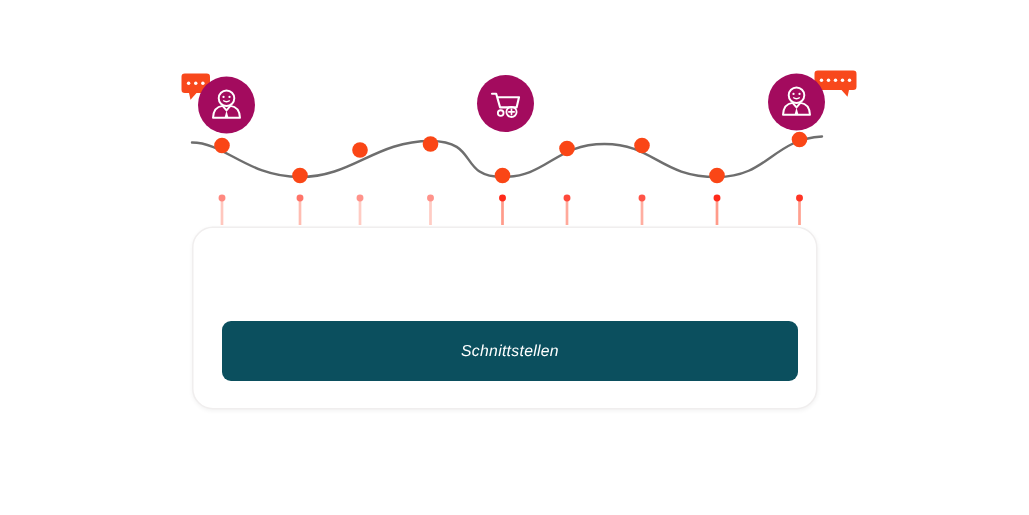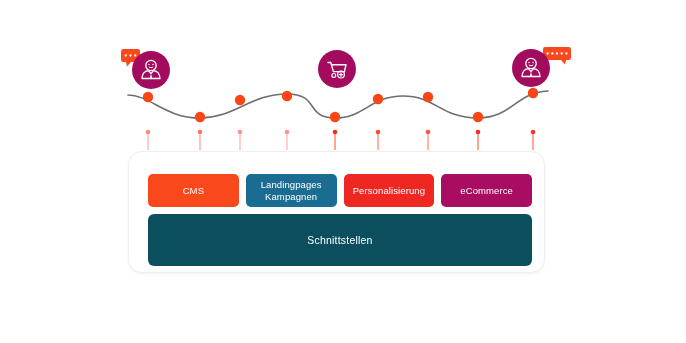--- a/index.html
+++ b/index.html
@@ -69,29 +69,30 @@
     box-sizing: border-box;
     padding: 0 3px;
   }
 
   
   .interfaces-bar {
     position: absolute;
     left: 148px;
     top: 214px;
     width: 384px;
-    height: 52px;
+    height: 40px;
     background: #0b4f5e;
     border-radius: 6px;
     color: #ffffff;
     font-size: 10.5px;
     display: flex;
     align-items: center;
     justify-content: center;
     letter-spacing: 0.2px;
+    font-style: italic;
   }
 
   
   .bottom-row {
     position: absolute;
     left: 148px;
     top: 258px;
     width: 384px;
     height: 34px;
     display: flex;
@@ -230,26 +231,19 @@
             <path d="M 528.8 65 Q 531 66.6 533.2 65" fill="none" stroke="#fff" stroke-width="1"></path>
             <path d="M 522 76.5 Q 522.4 69.2 528.4 68.6 L 531 71.6 L 533.6 68.6 Q 539.6 69.2 540 76.5 Z" fill="none" stroke="#fff" stroke-width="1.3" stroke-linejoin="round"></path>
             <path d="M 531 71.6 L 529.7 76.5 L 532.3 76.5 Z" fill="#fff"></path>
           </g>
         </g>
       </g>
   </svg>
 
   <div class="stack-card"></div>
 
-  <div class="pill-row">
-    <div class="pill" style="background: rgb(248, 72, 28);">CMS</div>
-    <div class="pill" style="background: rgb(27, 108, 146);">Landingpages
-Kampagnen</div>
-    <div class="pill" style="background: rgb(238, 39, 34);">Personalisierung</div>
-    <div class="pill" style="background: rgb(168, 13, 97);">eCommerce</div>
-  </div>
 
   <div class="interfaces-bar">
     <span>Schnittstellen</span>
   </div>
 
 
 </div>
 
 </body></html>

